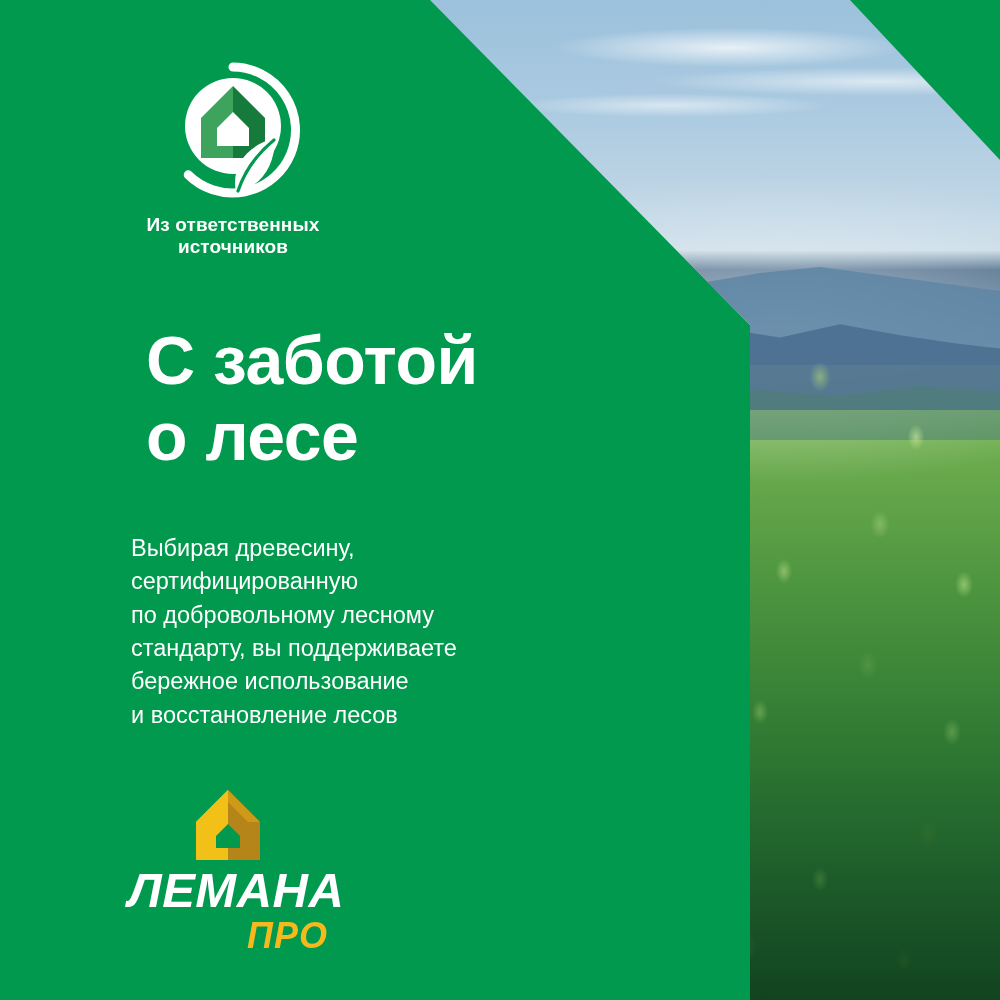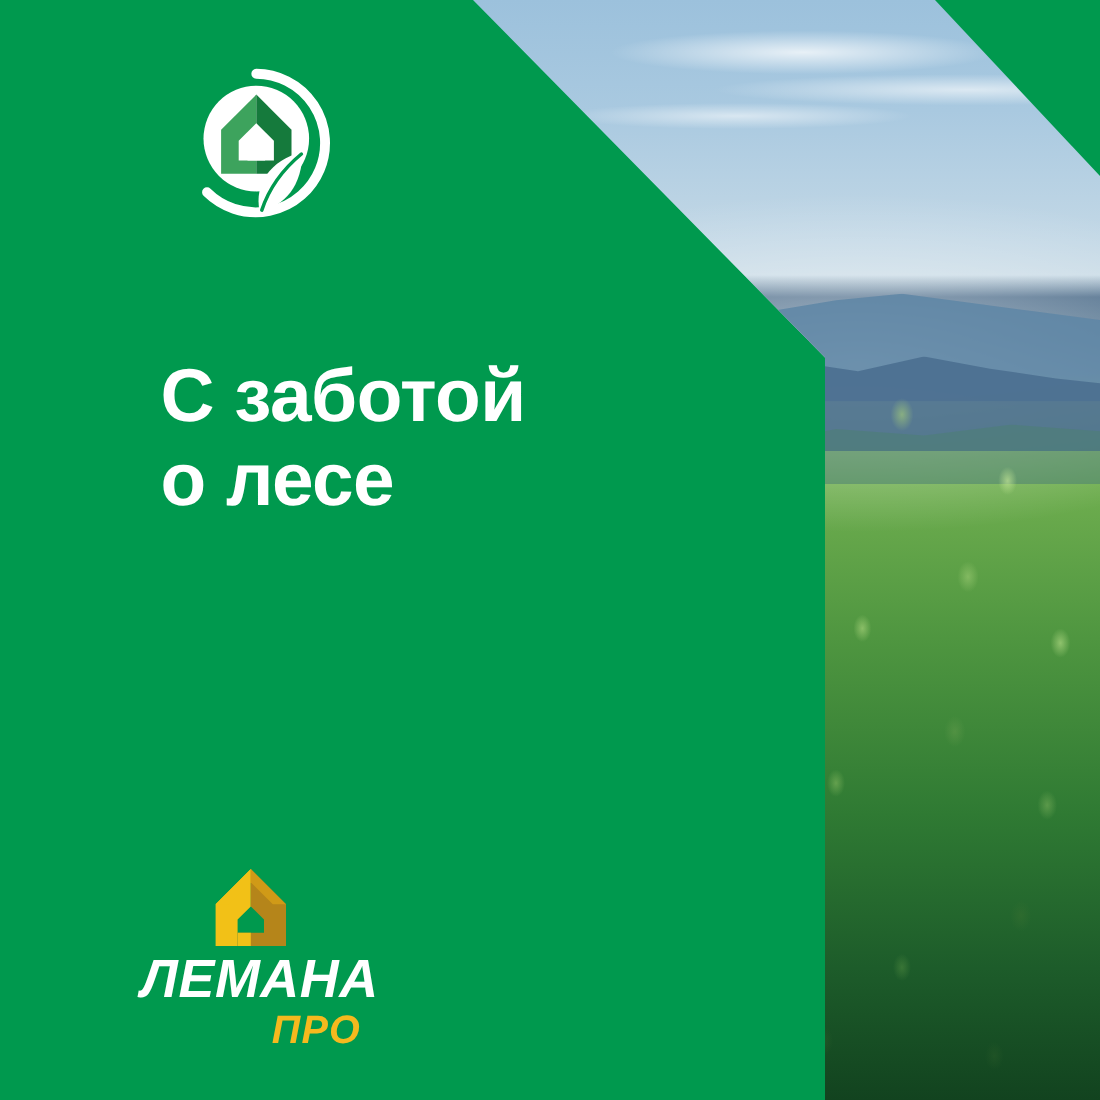--- a/index.html
+++ b/index.html
@@ -189,25 +189,33 @@
         <path d="M70 26 L38 58 L38 98 L70 98 Z" fill="#3DA35D"></path>
 
         <path d="M70 26 L102 58 L102 98 L70 98 Z" fill="#157A3C"></path>
 
         <path d="M70 52 L54 68 L54 86 L86 86 L86 68 Z" fill="#FFFFFF"></path>
         <path d="M62 86 L62 74 L78 74 L78 86 Z" fill="#FFFFFF"></path>
 
         <path d="M73 132 C68 108 82 86 112 78 C112 108 96 128 73 132 Z" fill="#FFFFFF"></path>
         <path d="M75 131 C82 110 94 94 111 80" fill="none" stroke="#00994E" stroke-width="3.2" stroke-linecap="round"></path>
       </svg>
+      <div class="badge-caption">Из ответственных
+источников</div>
     </div>
 
     <h1 class="headline">С заботой
 о лесе</h1>
 
+    <p class="body-copy">Выбирая древесину,
+сертифицированную
+по добровольному лесному
+стандарту, вы поддерживаете
+бережное использование
+и восстановление лесов</p>
 
     <div class="brand">
       <svg class="brand-mark" viewBox="0 0 72 74" aria-hidden="true">
 
         <path d="M36 2 L4 34 L4 72 L24 72 L24 48 L36 36 Z" fill="#F2C117"></path>
         <path d="M36 2 L4 34 L16 34 L36 14 Z" fill="#F2C117"></path>
 
         <path d="M36 2 L68 34 L68 72 L48 72 L48 48 L36 36 Z" fill="#B5851A"></path>
 
         <path d="M36 2 L68 34 L56 34 L36 14 Z" fill="#D09A17"></path>

